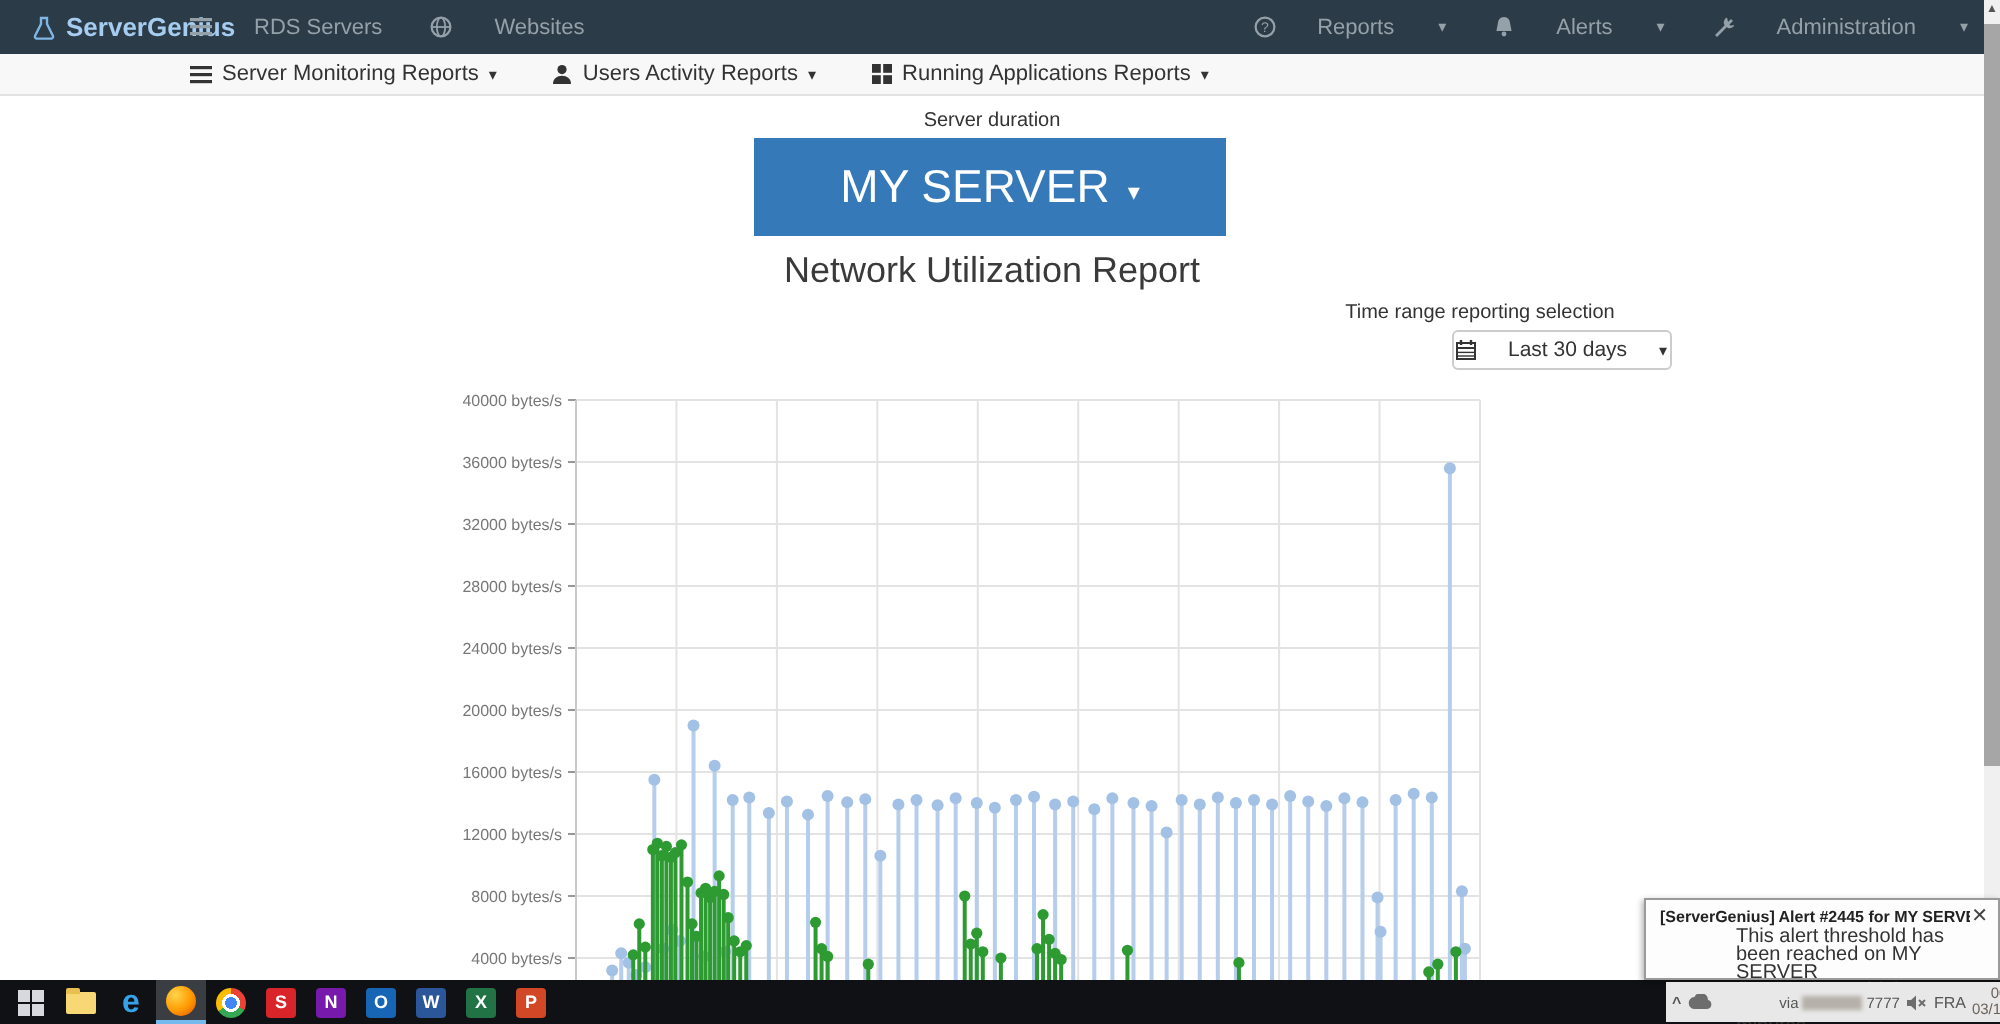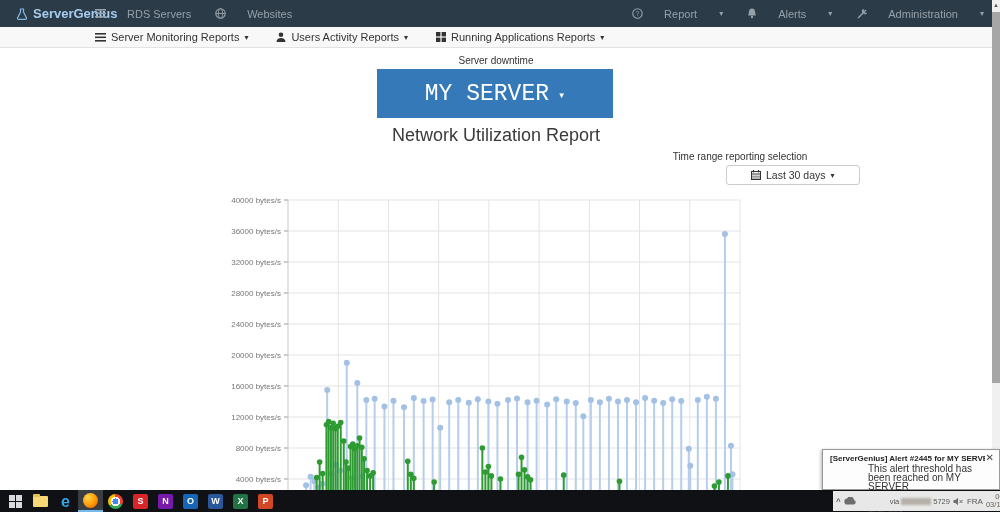--- a/index.html
+++ b/index.html
@@ -18,30 +18,30 @@
   
   .subnav { position:absolute; left:0; top:27px; width:1000px; height:21px; background:#f8f8f8;
             border-bottom:1px solid #e2e2e2; display:flex; padding-left:95px; gap:28px; z-index:4; }
   .subnav-item { display:flex; align-items:center; gap:5px; color:#333; font-size:11px; cursor:pointer; }
   .subnav-item .caret { font-size:8px; color:#333; }
 
   
   .server-selection-label { position:absolute; left:0; top:55px; width:992px; text-align:center;
                             font-size:10px; color:#333; z-index:2; }
   .server-btn { position:absolute; left:377px; top:69px; width:236px; height:49px; background:#3579b8;
-                color:#fff; font-size:23px; font-family:Liberation Mono, monospace; border:none; cursor:pointer;
+                color:#fff; font-size:23px; font-family:Liberation Sans, sans-serif; border:none; cursor:pointer;
                 display:flex; align-items:center; justify-content:center; gap:9px; z-index:2; }
   .server-btn .caret { font-size:12px; margin-top:4px; }
   .report-title { position:absolute; left:0; top:125px; width:992px; text-align:center; font-size:18px;
                   font-weight:normal; color:#3a3a3a; z-index:2; }
   .time-range-label { position:absolute; left:650px; top:151px; width:180px; text-align:center;
                       font-size:10px; color:#333; z-index:2; }
-  .time-range-btn { position:absolute; left:726px; top:165px; height:20px; padding:0 24px; background:#fff;
+  .time-range-btn { position:absolute; left:726px; top:165px; height:20px; padding:0 1px; background:#fff;
                     border:1px solid #ccc; border-radius:3px; font-size:10.5px; color:#333;
-                    display:flex; align-items:center; gap:5px; cursor:pointer; z-index:2;
+                    display:flex; align-items:center; gap:16px; cursor:pointer; z-index:2;
                     font-family:"Liberation Sans",sans-serif; }
   .time-range-btn .caret { font-size:8px; }
 
   
   #chart-layer { position:absolute; left:0; top:0; width:992px; height:512px; z-index:1; }
 
   
   .scrollbar { position:absolute; right:0; top:0; width:8px; height:490px; background:#f0f0f0; z-index:6; }
   .scroll-arrow { position:absolute; top:0; left:0; width:8px; height:11px; color:#555; font-size:6px;
                   text-align:center; line-height:11px; cursor:pointer; }
@@ -356,21 +356,21 @@
         </svg>
         <span>Websites</span>
       </div>
     </nav>
     <nav class="topnav-right">
       <div class="topnav-item">
         <svg class="icon" width="11" height="11" viewBox="0 0 11 11">
           <circle cx="5.5" cy="5.5" r="4.7" fill="none" stroke="#95a1a9" stroke-width="1.1"></circle>
           <text x="5.5" y="8" font-size="7" fill="#95a1a9" text-anchor="middle" font-family="Liberation Sans,sans-serif">?</text>
         </svg>
-        <span>Report</span>
+        <span>Reports</span>
         <span class="caret">▾</span>
       </div>
       <div class="topnav-item">
         <svg class="icon" width="10" height="11" viewBox="0 0 10 11">
           <path d="M5 0.5c-2 0-3 1.6-3.1 3.4L1.2 7.5h7.6L8.1 3.9C8 2.1 7 0.5 5 0.5z" fill="#95a1a9"></path>
           <circle cx="5" cy="9" r="1.2" fill="#95a1a9"></circle>
         </svg>
         <span>Alerts</span>
         <span class="caret">▾</span>
       </div>
@@ -408,21 +408,21 @@
         <rect x="0" y="0" width="4.4" height="4.4" fill="#333"></rect>
           <rect x="5.6" y="0" width="4.4" height="4.4" fill="#333"></rect>
         <rect x="0" y="5.6" width="4.4" height="4.4" fill="#333"></rect>
           <rect x="5.6" y="5.6" width="4.4" height="4.4" fill="#333"></rect>
       </svg>
       <span>Running Applications Reports</span>
       <span class="caret">▾</span>
     </div>
   </nav>
 
-  <div class="server-selection-label">Server downtime</div>
+  <div class="server-selection-label">Server duration</div>
 
   <button class="server-btn">
     <span>MY SERVER</span>
     <span class="caret">▾</span>
   </button>
 
   <h2 class="report-title">Network Utilization Report</h2>
 
   <div class="time-range-label">Time range reporting selection</div>
 
@@ -494,21 +494,21 @@
   </div>
 
   <div class="tray-strip">
     <span class="tray-caret">^</span>
     <svg class="icon tray-icon" width="13" height="8" viewBox="0 0 13 8">
       <path d="M3.5 7.5a3 3 0 0 1-.3-6A3.6 3.6 0 0 1 10 3a2.3 2.3 0 0 1-.4 4.5z" fill="#6d6d6d"></path>
     </svg>
     <span class="via-line">
       <span>via</span>
       <span class="redacted"></span>
-      <span>5729</span>
+      <span>7777</span>
     </span>
     <svg class="icon tray-icon" width="11" height="9" viewBox="0 0 11 9">
       <path d="M0.5 3h2L5 0.8v7.4L2.5 6h-2z" fill="#6d6d6d"></path>
       <path d="M6.5 3 9.5 6 M9.5 3 6.5 6" stroke="#6d6d6d" stroke-width="1"></path>
     </svg>
     <span class="tray-lang">FRA</span>
     <span class="tray-clock">
       <span>00:10</span><br>
       <span>03/10/2018</span>
     </span>

